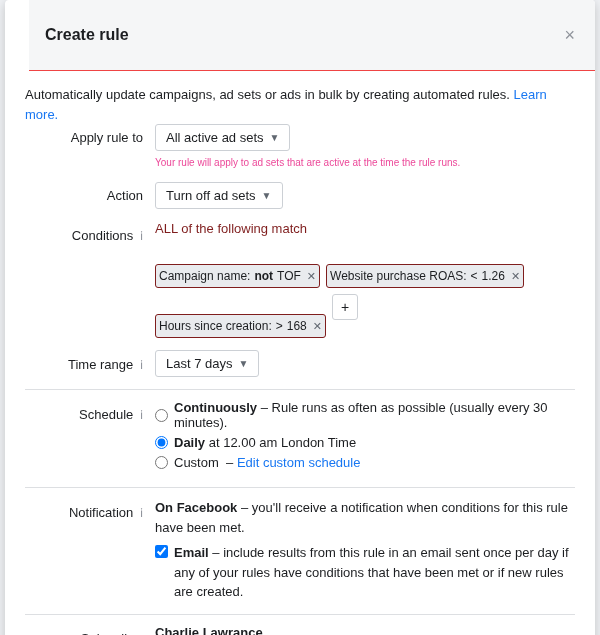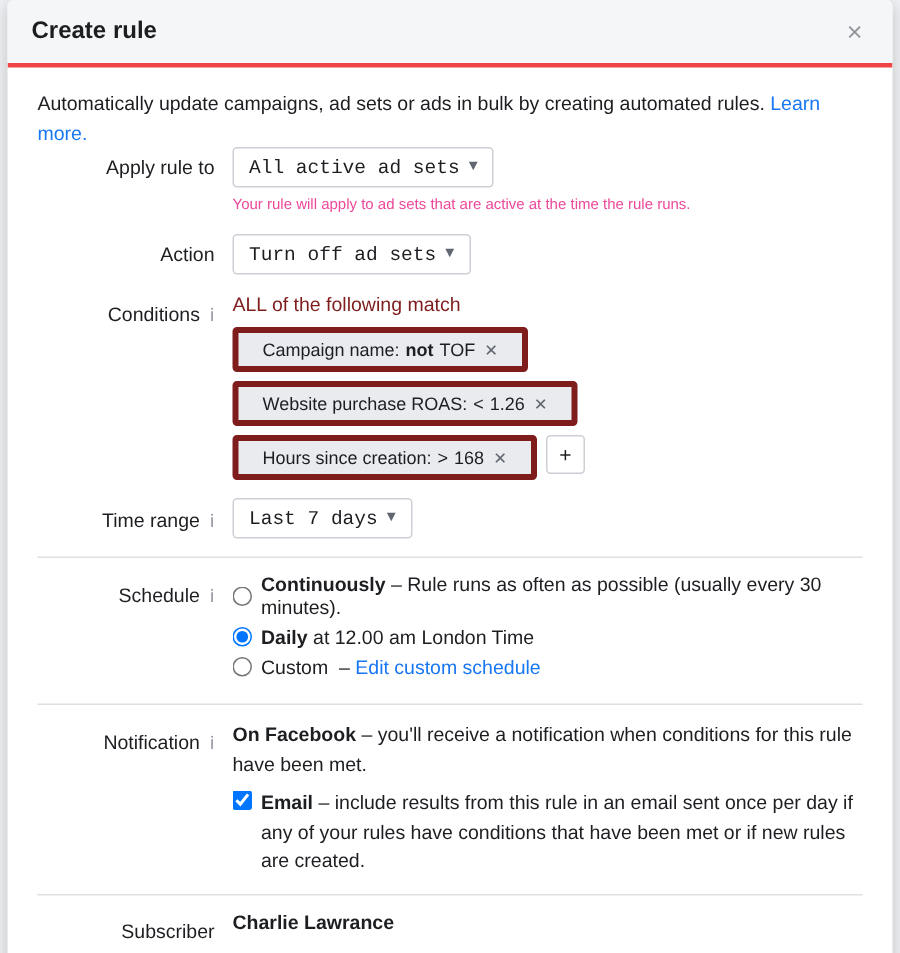--- a/index.html
+++ b/index.html
@@ -17,23 +17,24 @@
       background: #fff;
       border-radius: 4px;
       width: 590px;
       box-shadow: 0 2px 12px rgba(0,0,0,0.2);
       overflow: hidden;
     }
     .modal-header {
       display: flex;
       justify-content: space-between;
       align-items: center;
-      padding: 12px 16px;
-      border-bottom: 3px solid #ef4444;
+      padding: 26px 16px;
+      border-bottom: 1px solid #ef4444;
       background: #f5f6f7;
+      margin-left: 24px;
     }
     .modal-header h2 {
       font-size: 16px;
       font-weight: 600;
       color: #1c1e21;
     }
     .close-btn {
       background: none;
       border: none;
       font-size: 18px;
@@ -81,21 +82,20 @@
       display: inline-flex;
       align-items: center;
       background: #fff;
       border: 1px solid #ccd0d5;
       border-radius: 3px;
       padding: 5px 10px;
       font-size: 13px;
       cursor: pointer;
       color: #1c1e21;
       gap: 6px;
-      font-family: Liberation Mono, monospace;
     }
     .dropdown-btn .arrow {
       font-size: 10px;
       color: #606770;
     }
     .helper-text {
       font-size: 10px;
       color: #ec4899;
       margin-top: 5px;
       line-height: 1.4;
@@ -107,26 +107,27 @@
     }
     .condition-tags {
       display: flex;
       flex-wrap: wrap;
       gap: 6px;
     }
     .condition-tag {
       display: inline-flex;
       align-items: center;
       background: #e9ebee;
-      border: 4px solid #7f1d1d;
+      border: 1px solid #7f1d1d;
       border-radius: 3px;
-      padding: 4px 16px;
+      padding: 4px 3px;
       font-size: 12px;
       color: #1c1e21;
       gap: 4px;
+      margin-top: 20px;
     }
     .condition-tag .tag-x {
       color: #606770;
       cursor: pointer;
       font-size: 11px;
       margin-left: 2px;
     }
     .condition-tag .tag-not {
       font-weight: 600;
     }

